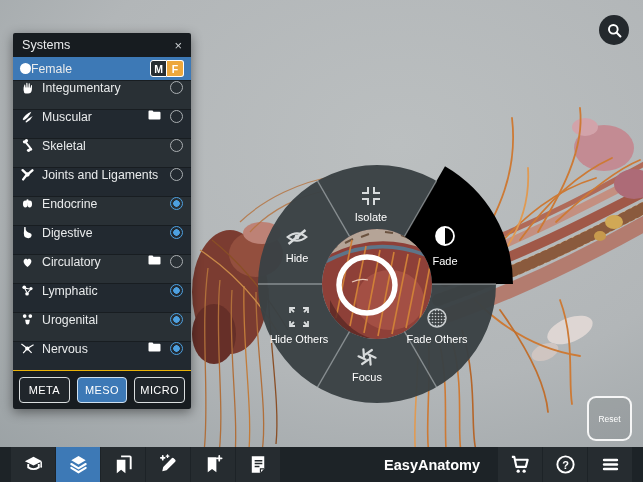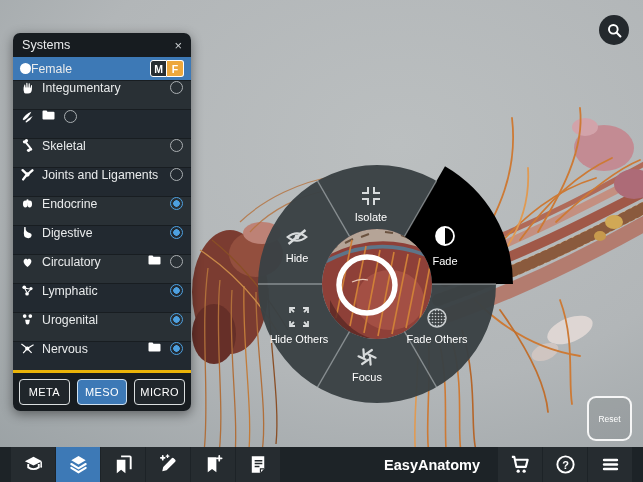--- a/index.html
+++ b/index.html
@@ -7,21 +7,21 @@
     width:643px;height:482px;position:relative;overflow:hidden;
     font-family:"Liberation Sans",sans-serif;
     background:radial-gradient(130% 125% at 62% 30%, #bbbfc0 0%, #b2b6b8 40%, #9aa1a4 72%, #79838a 100%);
   }
   svg{display:block}
   .scene{position:absolute;inset:0;z-index:1}
   .wheel{position:absolute;inset:0;z-index:5}
   .wheel text{font-family:"Liberation Sans",sans-serif;font-size:11px;fill:#ffffff;text-anchor:middle}
 
   
-  .panel{position:absolute;left:13px;top:33px;width:178px;z-index:15;border-radius:7px;
+  .panel{position:absolute;left:13px;top:33px;width:178px;z-index:15;border-radius:2px;
     box-shadow:0 3px 12px rgba(0,0,0,.45);overflow:hidden;color:#e9ebec;font-size:12.3px}
   .panel-header{height:24px;background:#171c20;display:flex;align-items:center;padding:0 9px}
   .panel-title{flex:1;font-size:12.6px}
   .close{color:#c9cdd0;font-size:13px;line-height:1;background:none;border:none;padding:0;cursor:default}
   .female-row{height:23px;background:#3d79b6;display:flex;align-items:center;padding:0 7px;}
   .sex-dot{width:11px;height:11px;border-radius:50%;background:#fff;flex:none}
   .mf{display:flex;margin-left:auto}
   .mf-btn{width:17px;height:17px;font-size:10.5px;font-weight:bold;display:flex;align-items:center;
     justify-content:center;color:#fff;border:1.5px solid #fff;box-sizing:border-box;padding:0;font-family:inherit}
   .mf-btn.m{background:#272d31;border-radius:3px 0 0 3px;border-right-width:1px}
@@ -29,21 +29,21 @@
   .sys-list{display:block}
   .sys-row{height:29px;display:flex;align-items:flex-start;padding:0 8px;gap:7px;border-top:1px solid #181d21;box-sizing:border-box}
   .sys-row:nth-child(odd){background:#293035}
   .sys-row:nth-child(even){background:#222930}
   .sys-icon{width:14px;height:13px;display:flex;align-items:center;flex:none}
   .sys-label{flex:1;white-space:nowrap}
   .folder{display:none;width:13px;flex:none;margin-right:2px}
   .sys-row.has-folder .folder{display:flex}
   .radio{width:13px;height:13px;border:1.6px solid #a9aeb1;border-radius:50%;box-sizing:border-box;flex:none;background:transparent}
   .sys-row.checked .radio{border-color:#4da0e0;background:radial-gradient(circle,#4da0e0 0 3px,rgba(0,0,0,0) 3.5px)}
-  .detail-bar{height:38px;background:#171c20;display:flex;align-items:center;padding:0 6px;gap:7px;border-top:3px solid #eab308}
+  .detail-bar{height:38px;background:#171c20;display:flex;align-items:center;padding:0 6px;gap:7px;border-top:1px solid #eab308}
   .level-btn{flex:1;height:26px;background:#20262b;border:1.5px solid #dadedf;border-radius:4px;color:#fff;
     font-size:11px;display:flex;align-items:center;justify-content:center;letter-spacing:.4px;font-family:inherit;padding:0}
   .level-btn.active{background:#3d79b6;border-color:#cfe0ef}
 
   
   .search-btn{position:absolute;top:15px;left:599px;width:30px;height:30px;border-radius:50%;background:#24292d;
     display:flex;align-items:center;justify-content:center;z-index:20;border:none;padding:0}
   .reset-btn{position:absolute;right:11px;bottom:41px;width:45px;height:45px;border:2px solid rgba(255,255,255,.9);
     border-radius:9px;background:rgba(70,76,80,.14);display:flex;flex-direction:column;align-items:center;
     justify-content:center;gap:1px;z-index:20;padding:16px}
@@ -246,20 +246,21 @@
 
       <span class="radio"></span>
     </div>
     <div class="sys-row has-folder">
       <span class="sys-icon">
           <svg viewBox="0 0 12 12" width="13" height="13">
             <path d="M1.5 8.5 Q4 3.5 9.5 1.5 Q7.5 6.5 2.5 9.5 Z" fill="#fff"></path>
             <path d="M4 11 Q6.5 7.5 10.8 5.5 Q9 9.5 5 11.5 Z" fill="#fff"></path>
           </svg>
         </span>
+      <span class="sys-label">Muscular</span>
       <span class="folder">
           <svg viewBox="0 0 13 10" width="13" height="10">
             <path d="M.5 1.6 Q.5 .6 1.5 .6 h3 l1 1.2 h6 q1 0 1 1 V8.4 q0 1 -1 1 h-10 q-1 0 -1 -1 Z" fill="#fff"></path>
           </svg>
         </span>
       <span class="radio"></span>
     </div>
     <div class="sys-row">
       <span class="sys-icon">
           <svg viewBox="0 0 12 12" width="13" height="13">

